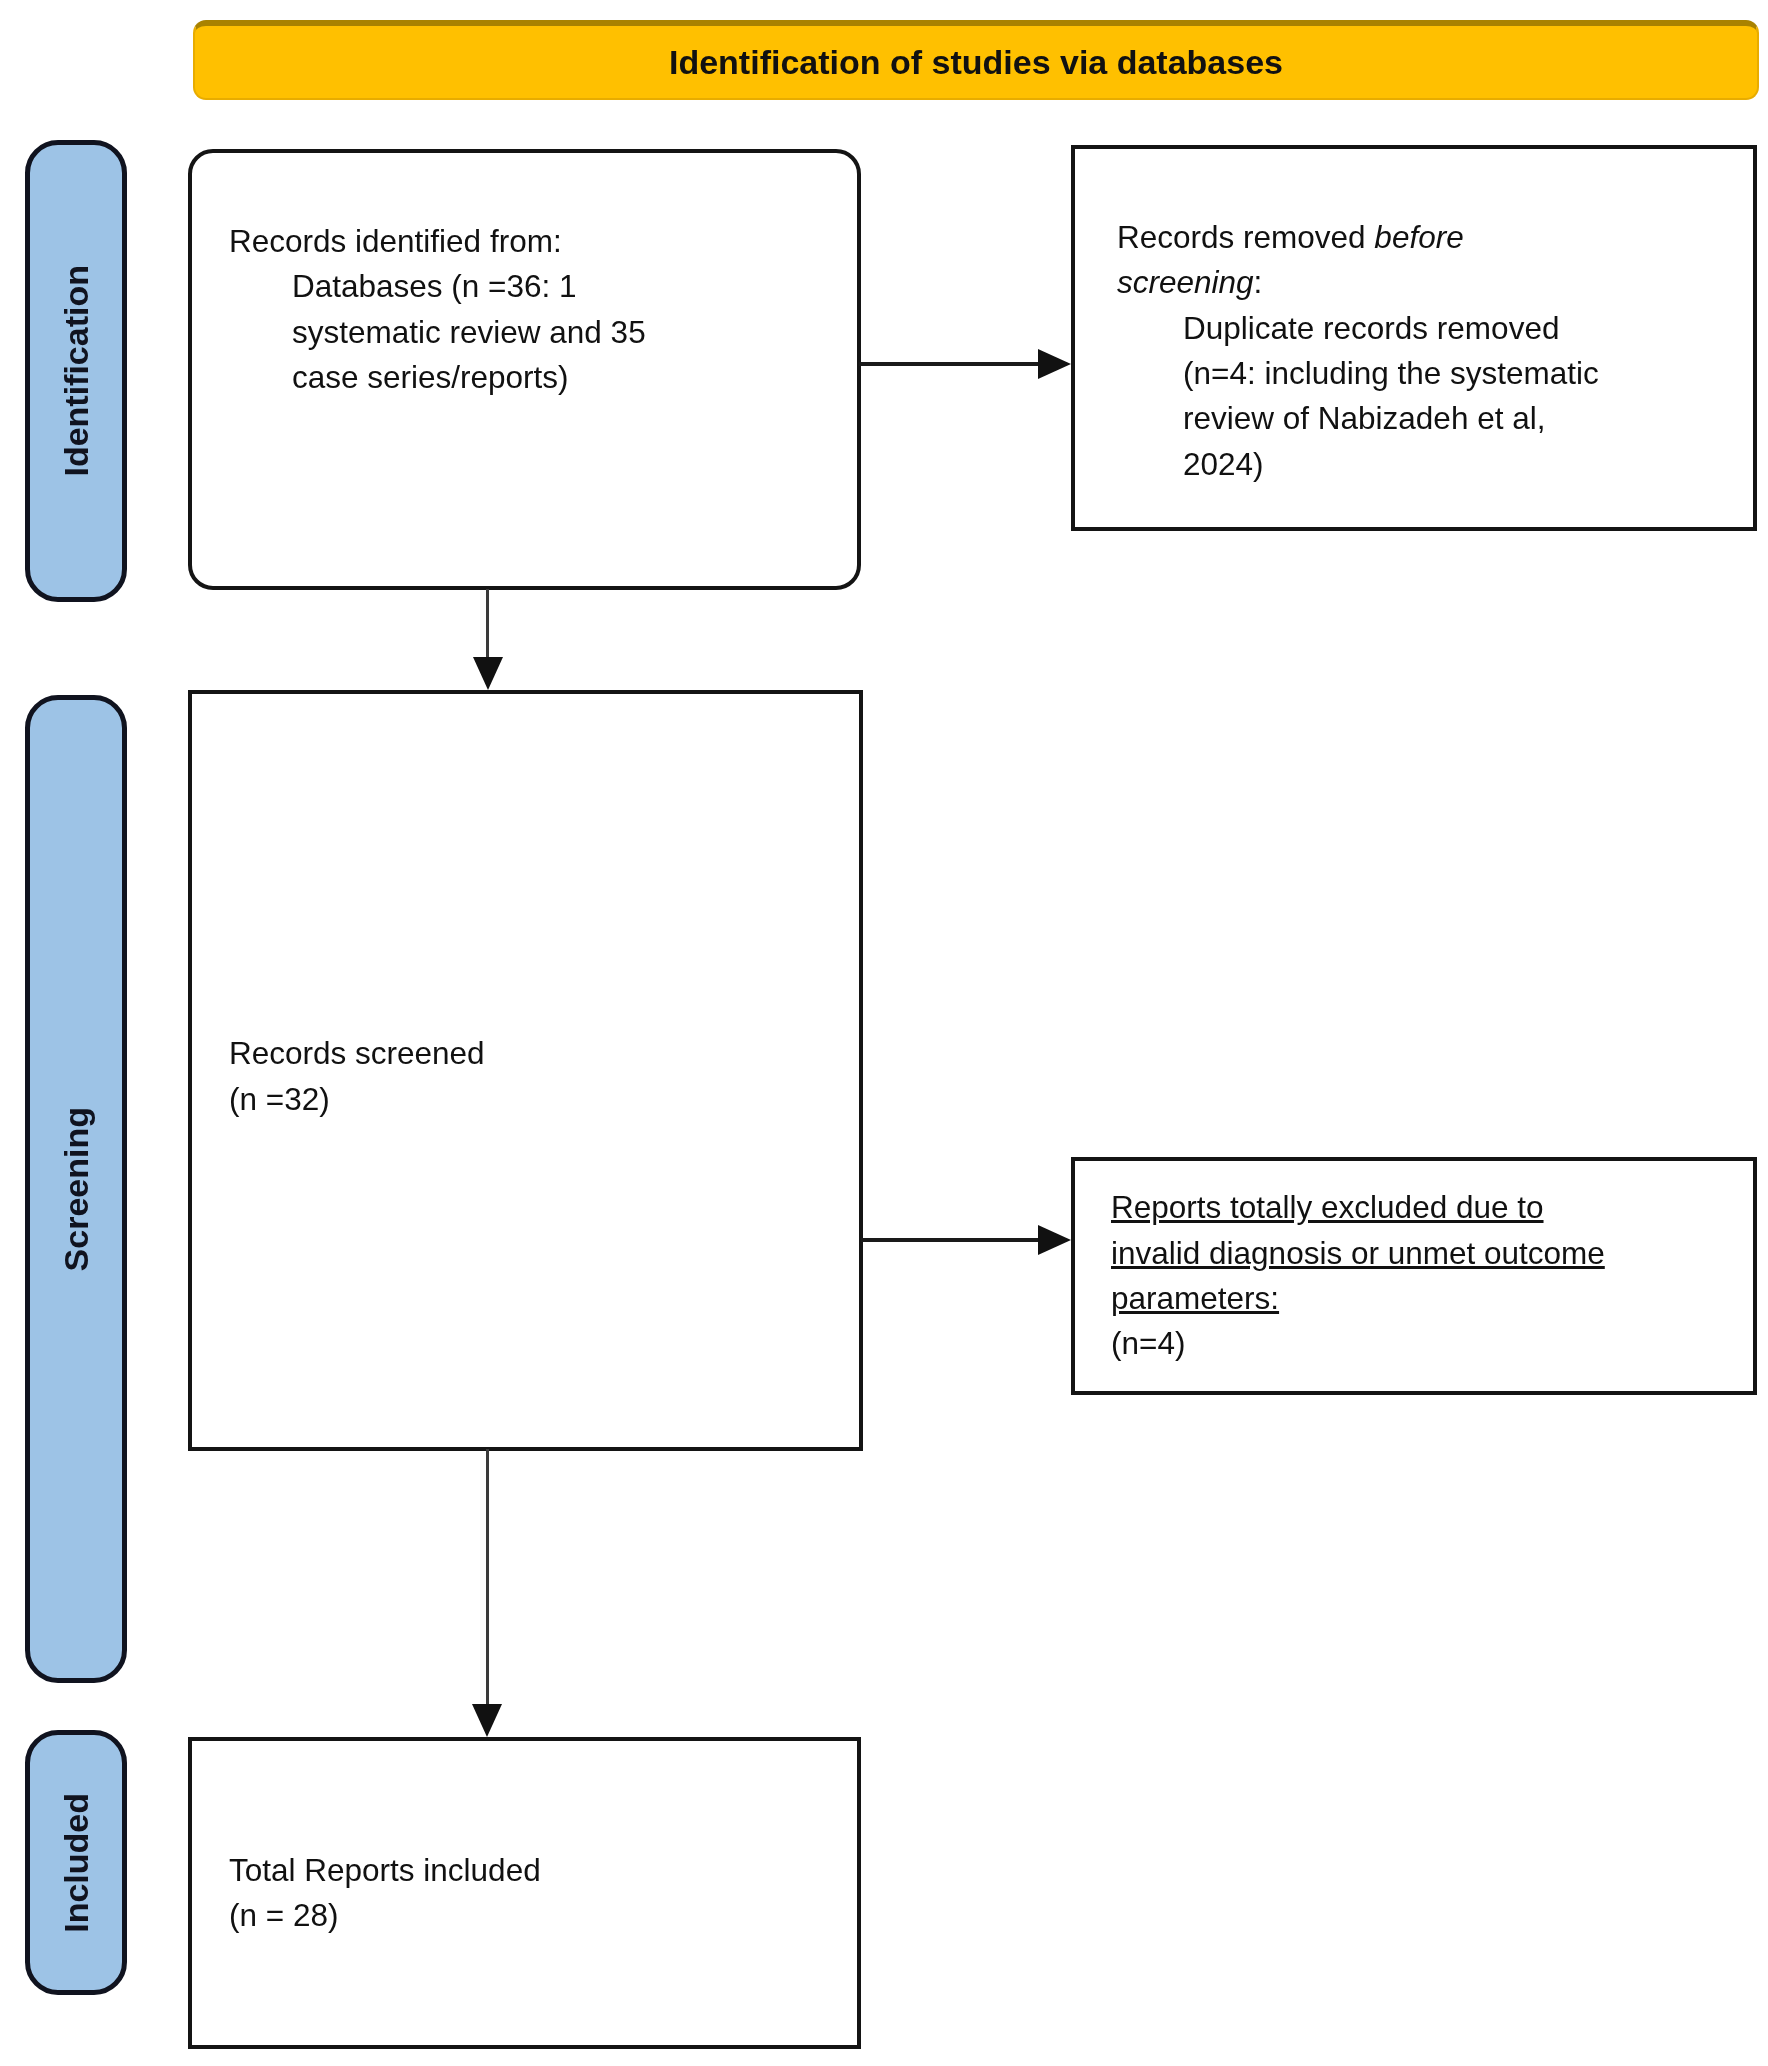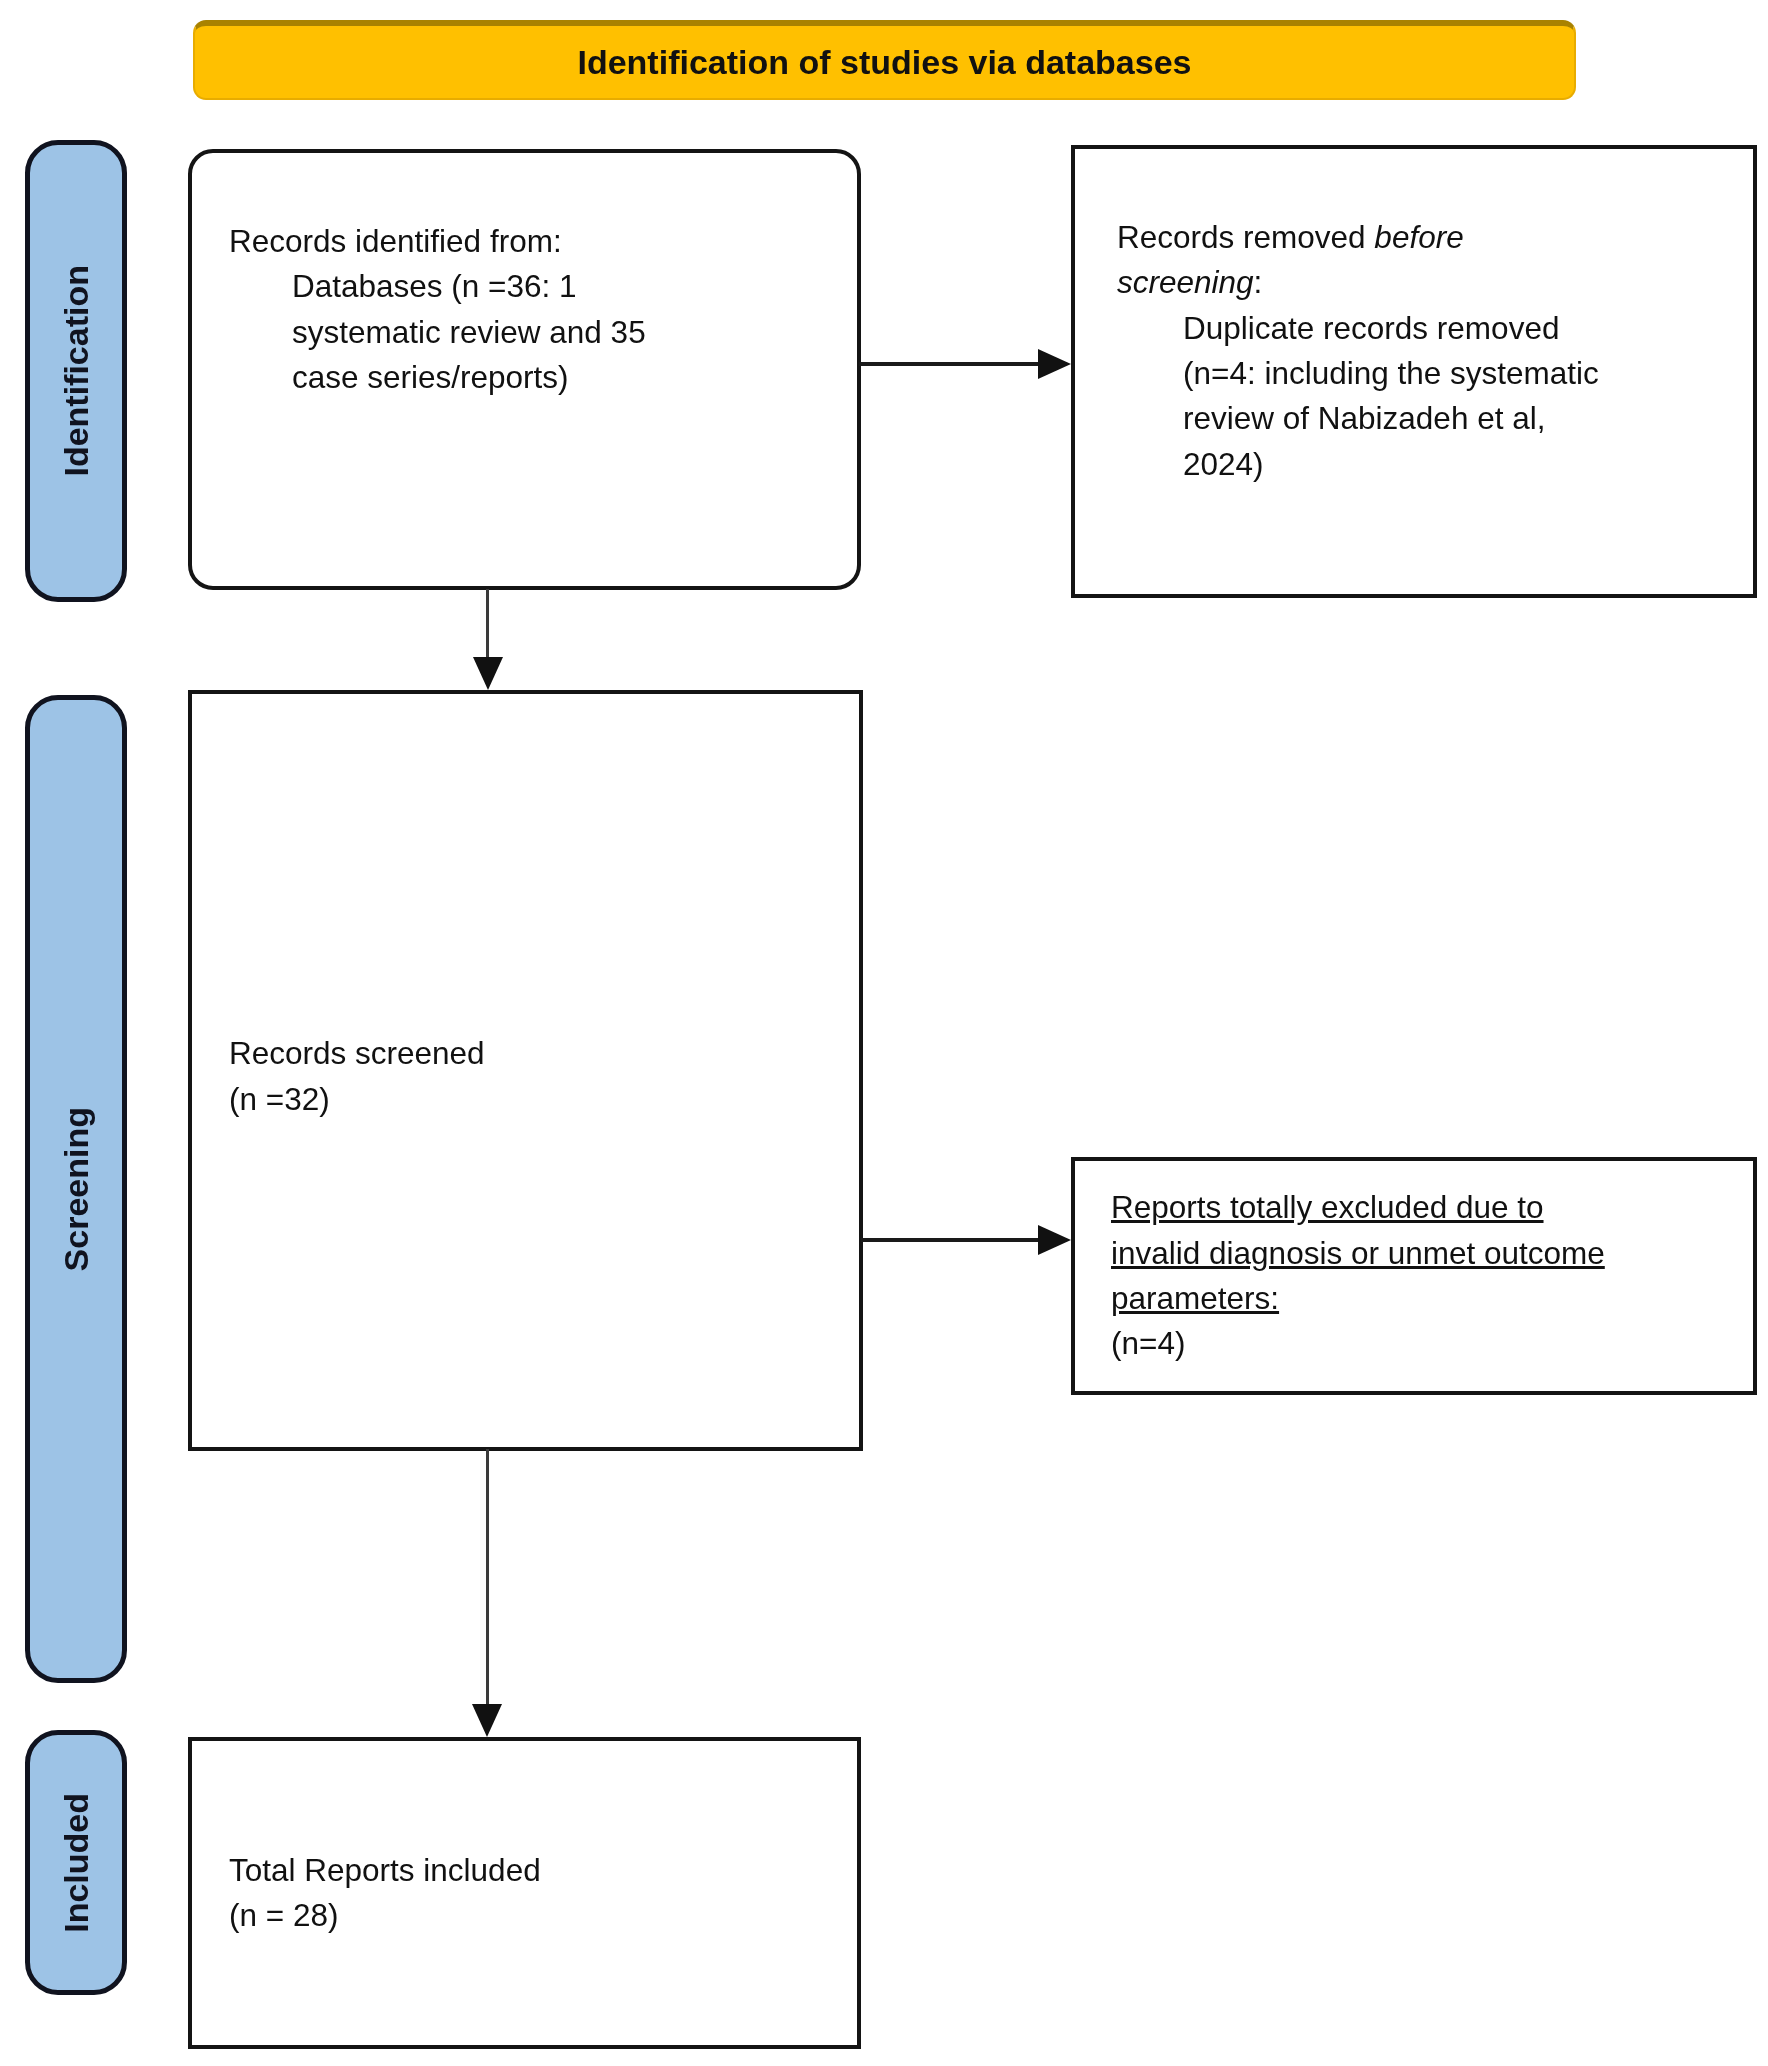--- a/index.html
+++ b/index.html
@@ -15,21 +15,21 @@
     font-family: "Liberation Sans", sans-serif;
     color: #1a1a1a;
     overflow: hidden;
   }
 
   
   .banner {
     position: absolute;
     left: 193px;
     top: 20px;
-    width: 1383px;
+    width: 1566px;
     height: 80px;
     box-sizing: border-box;
     background: #FFC000;
     border: 2.1px solid #E8AC00;
     border-top: 6.4px solid #A98200;
     border-radius: 13px;
     display: flex;
     align-items: center;
     justify-content: center;
   }
@@ -77,21 +77,21 @@
   .node .indent { display: block; }
 
   .node-identified {
     left: 188px; top: 149px; width: 673px; height: 441px;
     padding: 66px 29px 0 37px;
     border-radius: 25px;
   }
   .node-identified .indent { margin-left: 63px; max-width: 387px; }
 
   .node-removed {
-    left: 1071px; top: 145px; width: 686px; height: 453px;
+    left: 1071px; top: 145px; width: 686px; height: 386px;
     padding: 66px 21.5px 0 42px;
   }
   .node-removed .intro { max-width: 473px; }
   .node-removed .indent { margin-left: 66px; max-width: 448px; }
 
   .node-screened {
     left: 188px; top: 690px; width: 675px; height: 761px;
     padding: 12px 29px 0 37px;
     display: flex; flex-direction: column; justify-content: center;
   }

